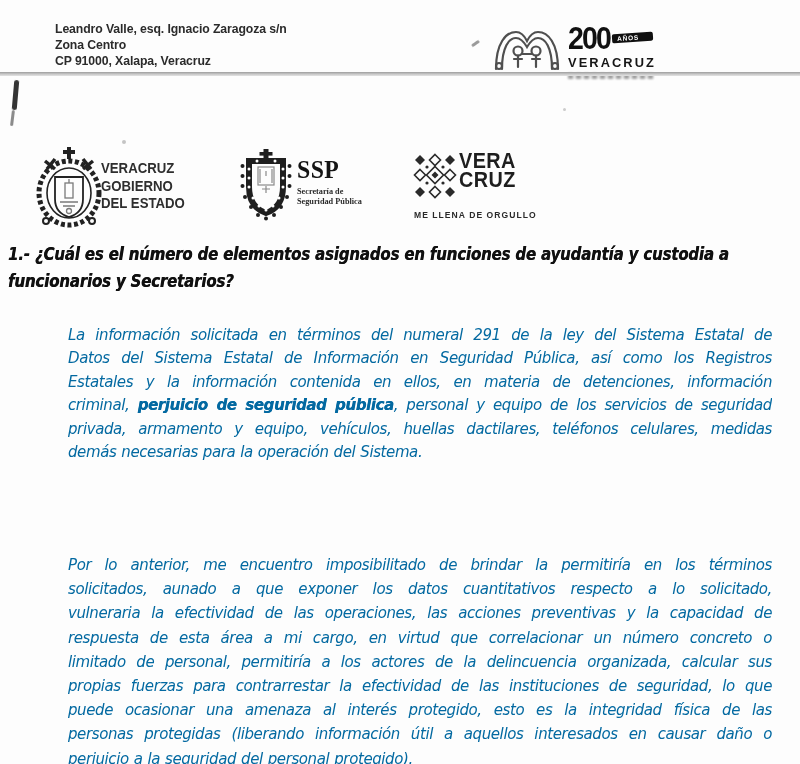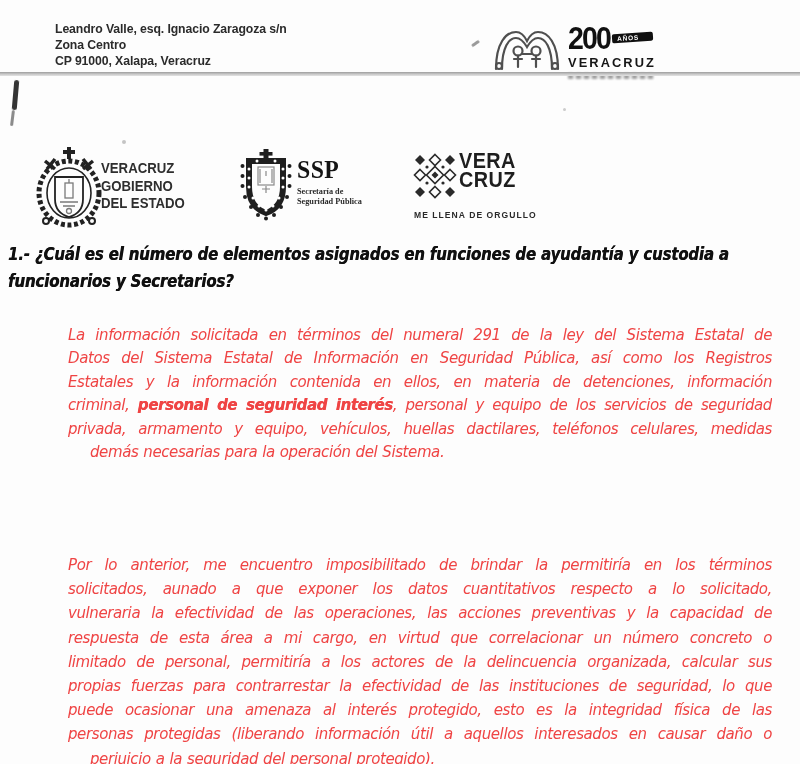--- a/index.html
+++ b/index.html
@@ -101,31 +101,31 @@
   .question{left:8px;top:240px;color:#101010;}
   .hline{
     white-space:nowrap;
     font-style:italic;font-weight:700;font-size:18.5px;line-height:27px;
     letter-spacing:-0.2px;
     transform:scaleX(0.81);transform-origin:0 50%;
     text-shadow:0.4px 0 0 currentColor;
   }
 
   
-  .para{left:68px;width:704px;color:#ef4444;}
+  .para{left:68px;width:704px;color:#0369a1;}
   .p1{top:324px;}
   .p2{top:553px;}
   .pline{
     height:23.4px;overflow:hidden;
     font-style:italic;font-size:15px;line-height:23.4px;
     letter-spacing:-0.4px;word-spacing:0.6px;
     text-align:justify;text-align-last:justify;
   }
   .p2 .pline{height:24.2px;line-height:24.2px;}
-  .pline.last{text-align-last:left;margin-left:22px;}
+  .pline.last{text-align-last:left;}
   .b{font-weight:700;text-shadow:0.3px 0 0 currentColor;}
 </style>
 </head>
 <body>
 
 <div class="abs address">
   <div>Leandro Valle, esq. Ignacio Zaragoza s/n</div>
   <div>Zona Centro</div>
   <div>CP 91000, Xalapa, Veracruz</div>
 </div>
@@ -272,21 +272,21 @@
 
 <div class="abs question">
   <div class="hline">1.- ¿Cuál es el número de elementos asignados en funciones de ayudantía y custodia a</div>
   <div class="hline">funcionarios y Secretarios?</div>
 </div>
 
 <div class="abs para p1">
   <div class="pline">La información solicitada en términos del numeral 291 de la ley del Sistema Estatal de</div>
   <div class="pline">Datos del Sistema Estatal de Información en Seguridad Pública, así como los Registros</div>
   <div class="pline">Estatales y la información contenida en ellos, en materia de detenciones, información</div>
-  <div class="pline"><span>criminal, </span><span class="b">personal de seguridad interés</span><span>, personal y equipo de los servicios de seguridad</span></div>
+  <div class="pline"><span>criminal, </span><span class="b">perjuicio de seguridad pública</span><span>, personal y equipo de los servicios de seguridad</span></div>
   <div class="pline">privada, armamento y equipo, vehículos, huellas dactilares, teléfonos celulares, medidas</div>
   <div class="pline last">demás necesarias para la operación del Sistema.</div>
 </div>
 
 <div class="abs para p2">
   <div class="pline">Por lo anterior, me encuentro imposibilitado de brindar la permitiría en los términos</div>
   <div class="pline">solicitados, aunado a que exponer los datos cuantitativos respecto a lo solicitado,</div>
   <div class="pline">vulneraria la efectividad de las operaciones, las acciones preventivas y la capacidad de</div>
   <div class="pline">respuesta de esta área a mi cargo, en virtud que correlacionar un número concreto o</div>
   <div class="pline">limitado de personal, permitiría a los actores de la delincuencia organizada, calcular sus</div>

